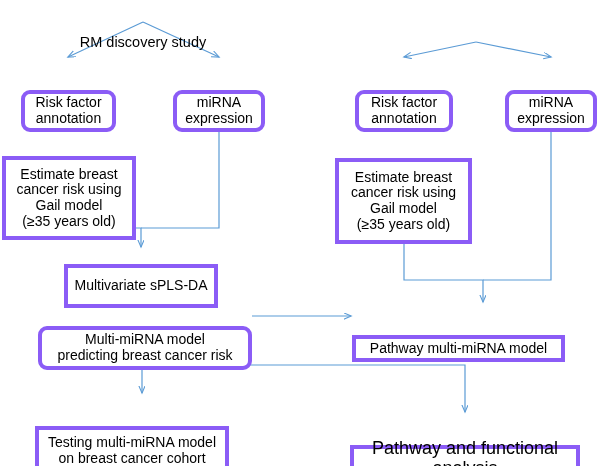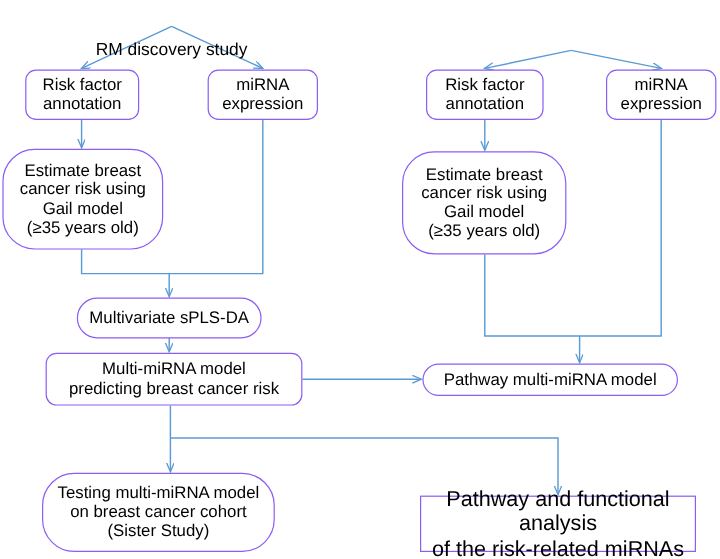--- a/index.html
+++ b/index.html
@@ -27,41 +27,42 @@
     position: absolute;
     box-sizing: border-box;
     display: flex;
     align-items: center;
     justify-content: center;
     text-align: center;
     color: #000000;
     line-height: 1.12;
     white-space: pre-line;
     background: #ffffff;
-    border: 1px solid #8b5cf6;
+    border: 4px solid #8b5cf6;
     z-index: 2;
+    margin-top: 32px;
   }
   .node.rounded {
     border-radius: 9px;
   }
   .title {
     position: absolute;
     text-align: center;
     color: #000000;
     line-height: 1.15;
     white-space: pre-line;
     background: transparent;
     border: none;
     z-index: 2;
     display: flex;
     align-items: flex-start;
     justify-content: center;
   }
   .fs15 { font-size: 14.5px; }
-  .fs14 { font-size: 14px; border-radius: 27px; }
+  .fs14 { font-size: 14px; }
   .fs13 { font-size: 18px; }
 </style>
 </head>
 <body>
 
 <div id="canvas">
   <svg id="edges" viewBox="0 0 600 466" xmlns="http://www.w3.org/2000/svg">
       <defs>
         <marker id="arrowhead" markerWidth="9" markerHeight="9" refX="7.4" refY="3.2" orient="auto" markerUnits="userSpaceOnUse">
           <path d="M0,0 L7.6,3.2 L0,6.4" fill="none" stroke="#5B9BD5" stroke-width="1.1"></path>
@@ -92,21 +93,21 @@
 Gail model
 (≥35 years old)</div>
     <div class="node rounded fs14" style="left: 355px; top: 58px; width: 98px; height: 42px;">Risk factor
 annotation</div>
     <div class="node rounded fs14" style="left: 505px; top: 58px; width: 92px; height: 42px;">miRNA
 expression</div>
     <div class="node fs14" style="left: 335px; top: 126px; width: 137px; height: 86px;">Estimate breast
 cancer risk using
 Gail model
 (≥35 years old)</div>
-    <div class="node fs14" style="left: 64px; top: 248px; width: 154px; height: 34px;">Multivariate sPLS-DA</div>
+    <div class="node fs14" style="left: 64px; top: 232px; width: 154px; height: 44px;">Multivariate sPLS-DA</div>
     <div class="node rounded fs14" style="left: 38px; top: 294px; width: 214px; height: 44px;">Multi-miRNA model
 predicting breast cancer risk</div>
     <div class="node fs14" style="left: 352px; top: 303px; width: 213px; height: 27px;">Pathway multi-miRNA model</div>
     <div class="node fs14" style="left: 35px; top: 394px; width: 194px; height: 66px;">Testing multi-miRNA model
 on breast cancer cohort
 (Sister Study)</div>
     <div class="node fs13" style="left: 350px; top: 413px; width: 230px; height: 47px;">Pathway and functional analysis
 of the risk-related miRNAs</div>
   </div>
 

